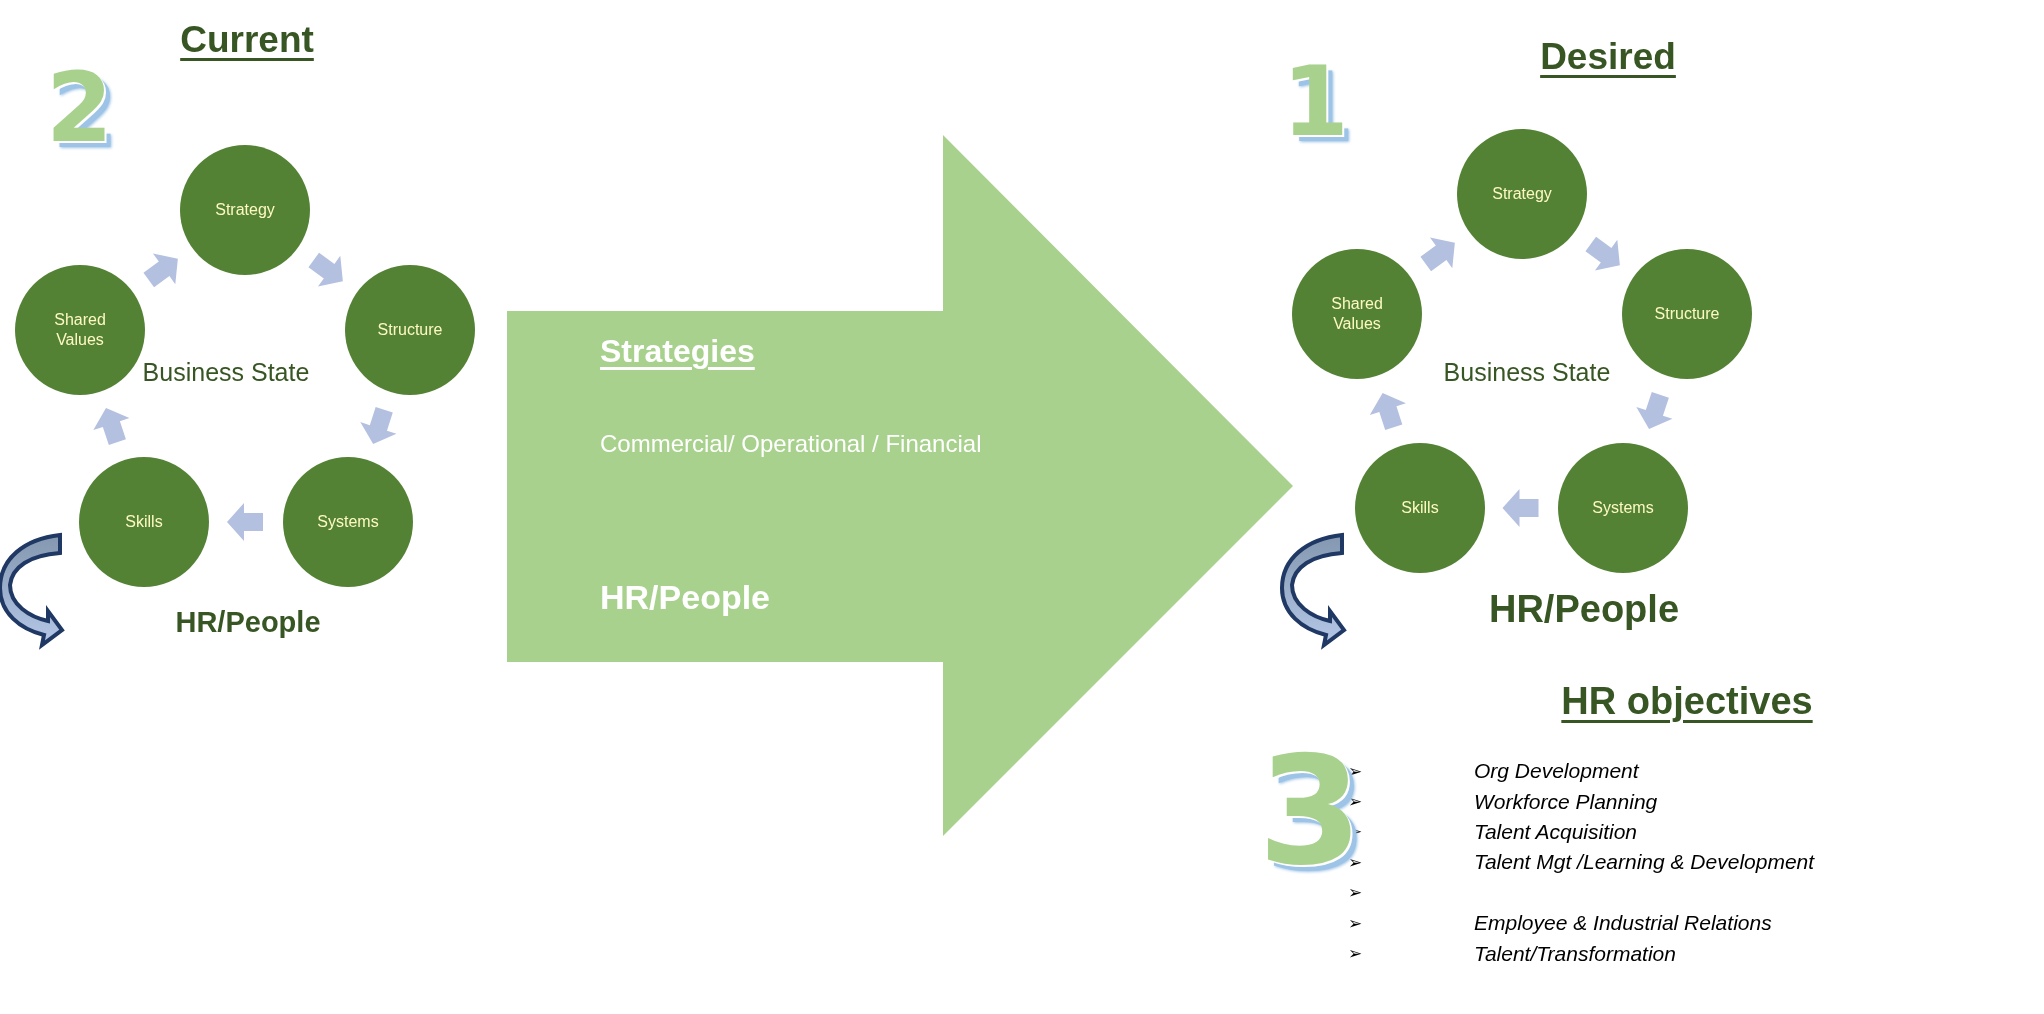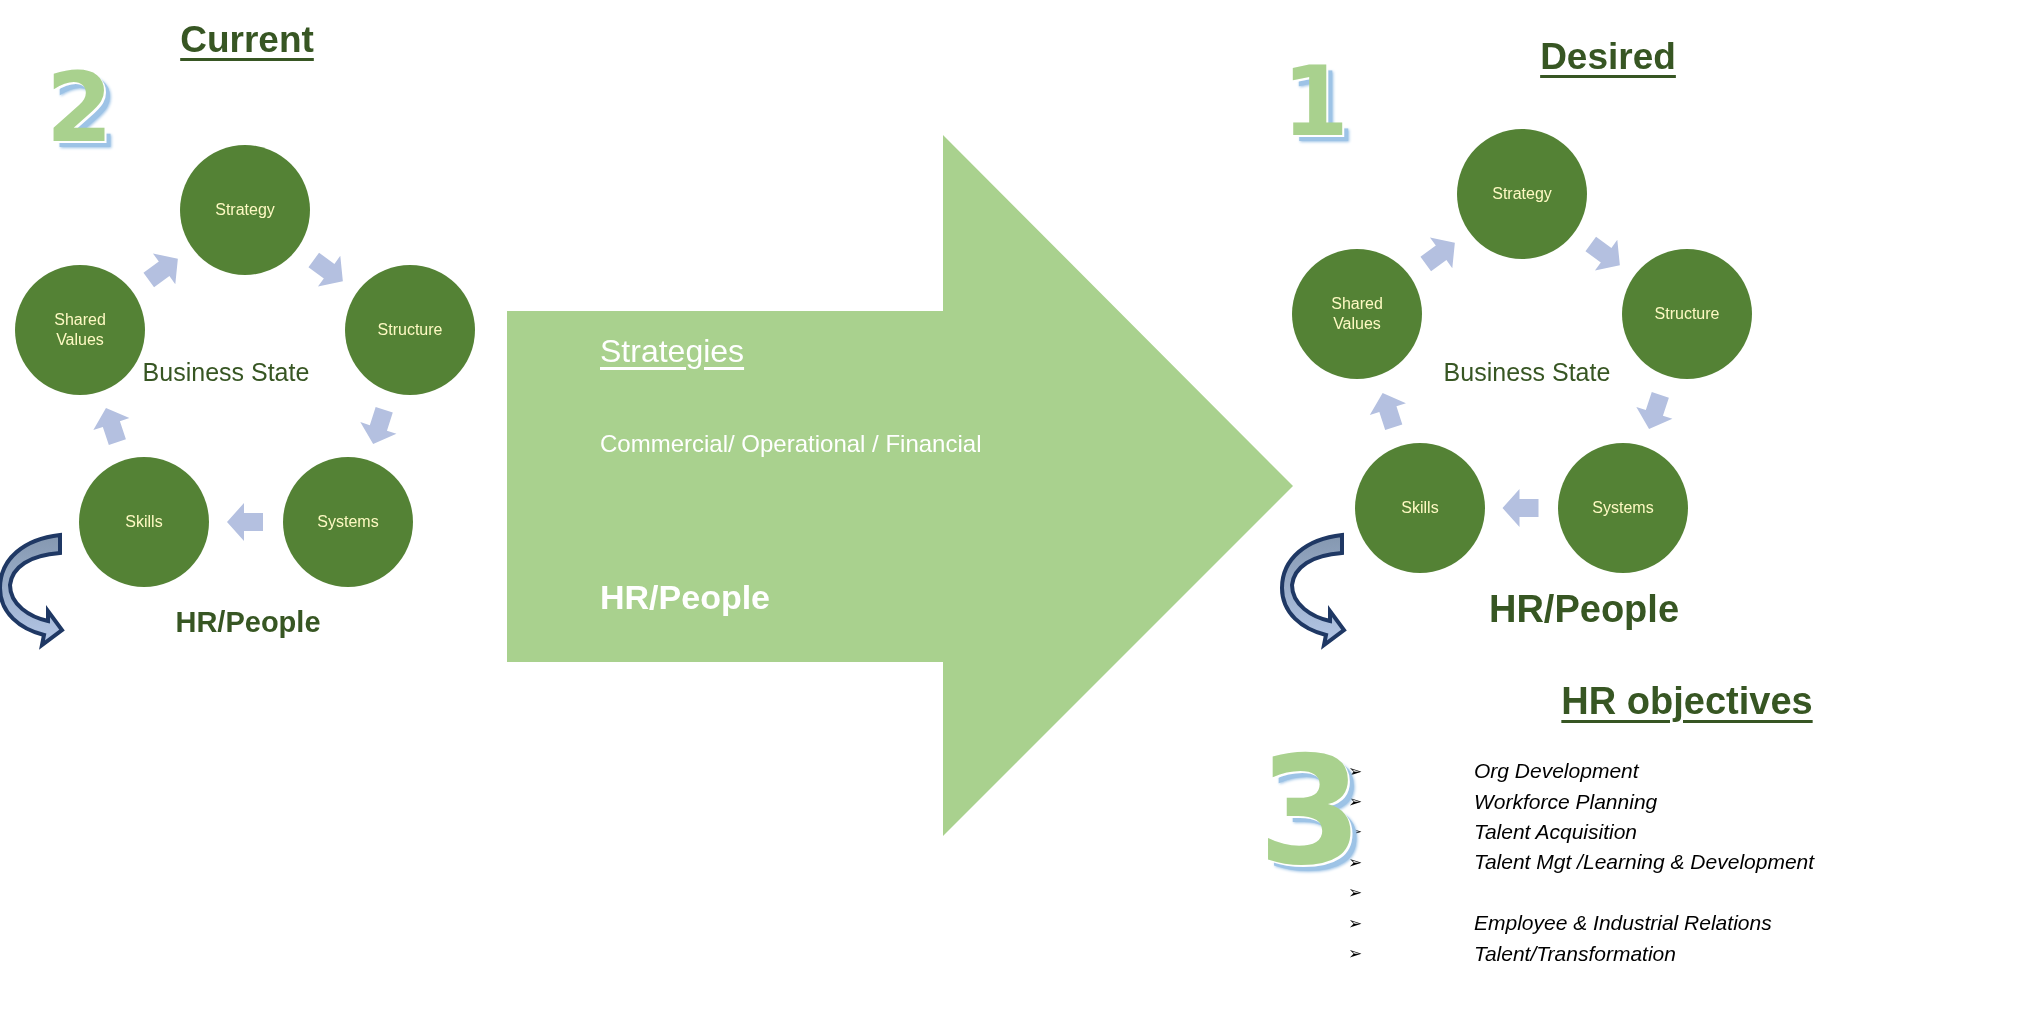--- a/index.html
+++ b/index.html
@@ -63,21 +63,21 @@
 
 <div class="node" style="left:245px; top:210px;">Strategy</div>
 <div class="node" style="left:410px; top:330px;">Structure</div>
 <div class="node" style="left:348px; top:522px;">Systems</div>
 <div class="node" style="left:144px; top:522px;">Skills</div>
 <div class="node" style="left:80px; top:330px; padding:0 30px; box-sizing:border-box;">Shared Values</div>
 
 <div class="state-label" style="left:226px; top:358px;">Business State</div>
 <div class="hr-label" style="left:248px; top:606px; font-size:29px;">HR/People</div>
 
-<div class="arrow-text" style="left:600px; top:333px; font-size:32px; font-weight:normal; text-decoration:underline; text-underline-offset:5px;">Strategies</div>
+<div class="arrow-text" style="left:600px; top:333px; font-size:32px; font-weight:bold; text-decoration:underline; text-underline-offset:5px;">Strategies</div>
 <div class="arrow-text" style="left:600px; top:430px; font-size:24px;">Commercial/ Operational / Financial</div>
 <div class="arrow-text" style="left:600px; top:578px; font-size:34px; font-weight:bold;">HR/People</div>
 
 <div class="bignum" style="left:1282px; top:54px; font-size:96px;">1</div>
 <div class="heading" style="left:1600px; top:36px;margin-left:8px;">Desired</div>
 
 <div class="node" style="left:1522px; top:194px;">Strategy</div>
 <div class="node" style="left:1687px; top:314px;">Structure</div>
 <div class="node" style="left:1623px; top:508px;">Systems</div>
 <div class="node" style="left:1420px; top:508px;">Skills</div>

